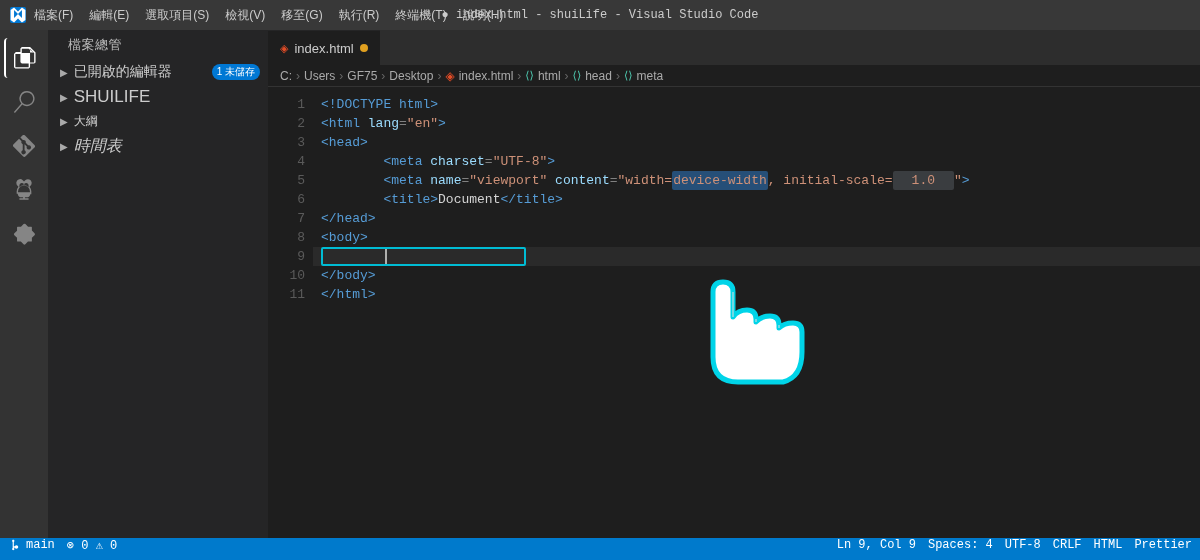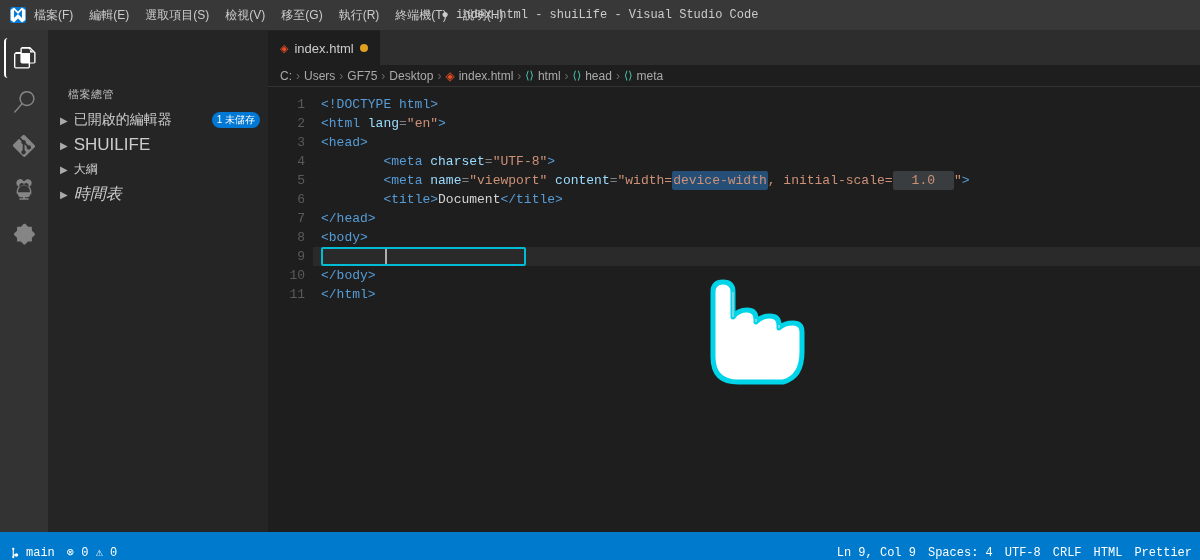--- a/index.html
+++ b/index.html
@@ -99,27 +99,26 @@
     
     .sidebar {
       width: 220px;
       background: #252526;
       display: flex;
       flex-direction: column;
       flex-shrink: 0;
       overflow: hidden;
     }
     .sidebar-header {
-      padding: 26px 12px 6px 20px;
+      padding: 6px 12px 6px 20px;
       color: #bbb;
-      font-size: 11px;
+      font-size: 13px;
       font-family: 'Microsoft YaHei', sans-serif;
       letter-spacing: 0.5px;
       text-transform: uppercase;
-      margin-top: 31px;
     }
     .sidebar-section {
       display: flex;
       flex-direction: column;
     }
     .sidebar-item {
       display: flex;
       align-items: center;
       padding: 3px 8px 3px 12px;
       color: #ccc;
@@ -277,24 +276,24 @@
       left: 420px;
       top: 175px;
       width: 200px;
       height: 160px;
       pointer-events: none;
       z-index: 100;
     }
 
     
     .status-bar {
-      height: 28px;
+      height: 22px;
       background: #007acc;
       display: flex;
-      align-items: flex-end;
+      align-items: flex-start;
       padding: 0 8px;
       font-size: 12px;
       color: white;
       flex-shrink: 0;
       gap: 12px;
     }
     .status-bar-right {
       margin-left: auto;
       display: flex;
       gap: 12px;

